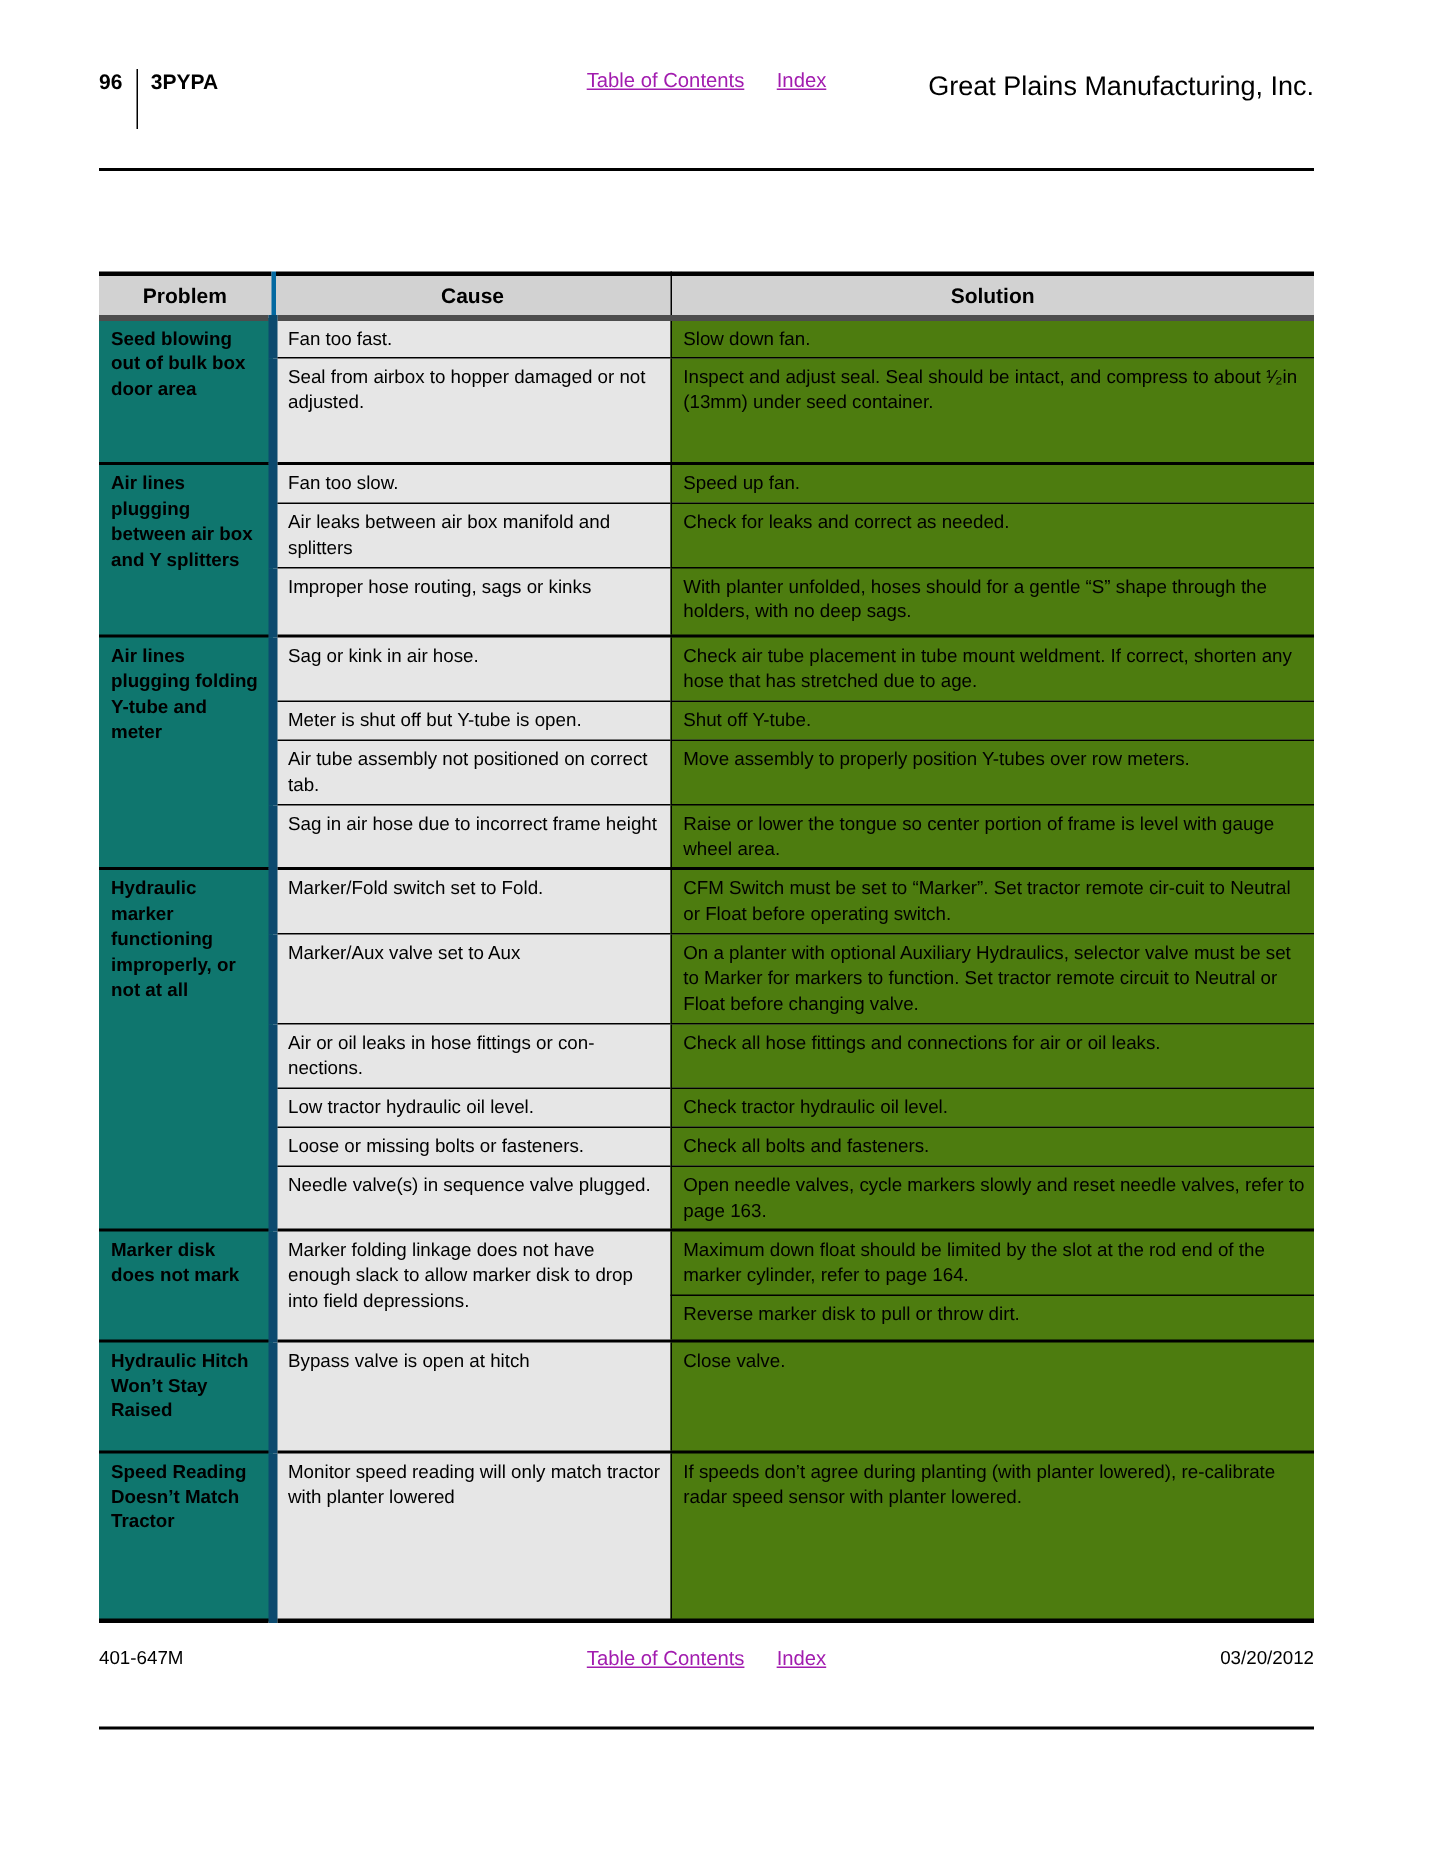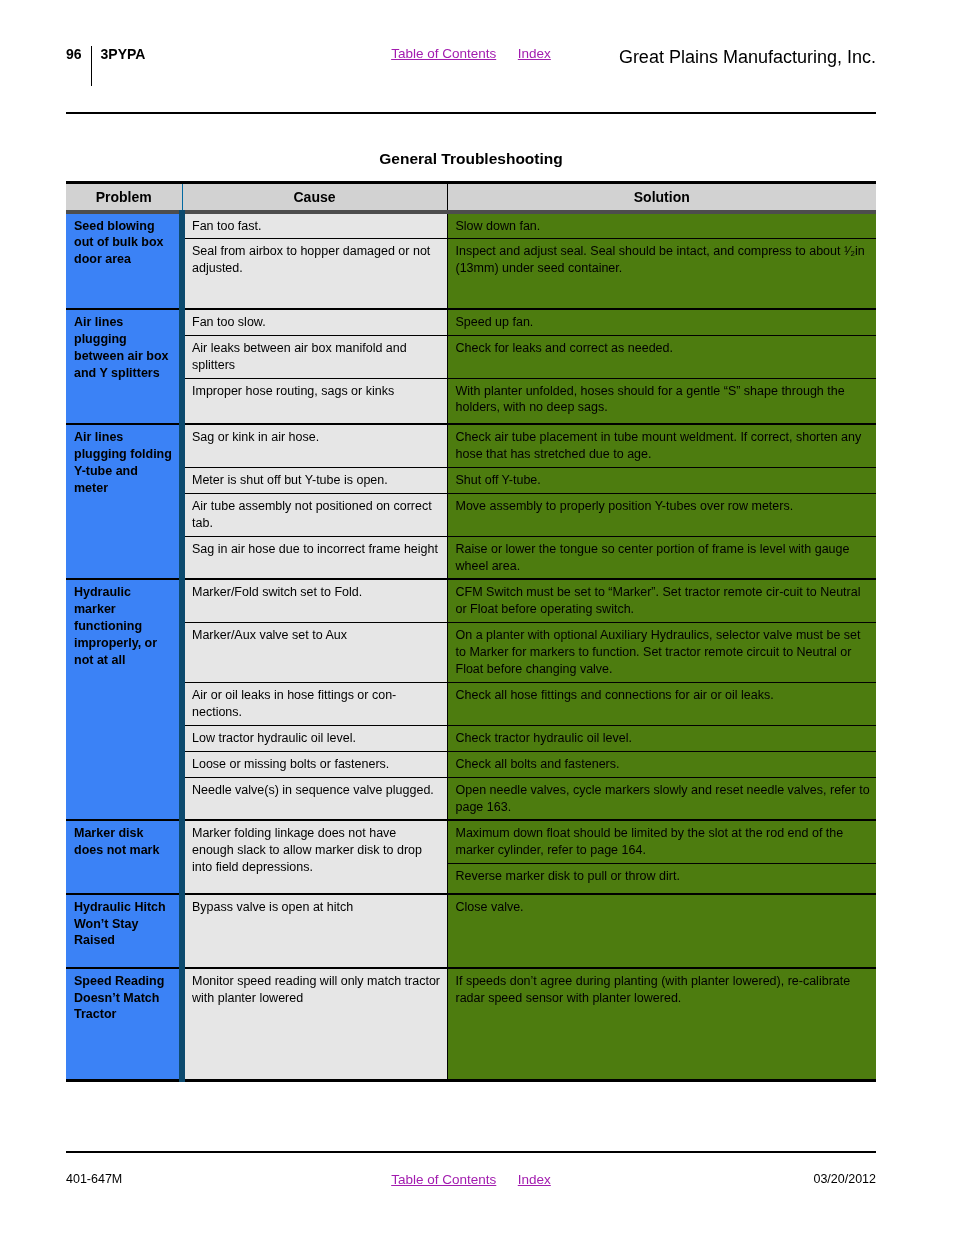--- a/index.html
+++ b/index.html
@@ -79,32 +79,32 @@
 
   table.ts th {
     background: #d2d2d2;
     font-weight: bold;
     font-size: 14px;
     text-align: center;
     padding: 4px 4px;
     border-bottom: 4px solid #4d4d4d;
     vertical-align: middle;
   }
-  table.ts th.h-cause { border-left: 1px solid #0369a1; border-right: 1px solid #000; }
+  table.ts th.h-cause { border-left: 3px solid #0369a1; border-right: 1px solid #000; }
 
   table.ts td {
     vertical-align: top;
     font-size: 12.5px;
     line-height: 1.35;
   }
   td.prob {
     font-weight: bold;
     font-size: 13.5px;
     line-height: 1.5;
-    background: #3b82f6;
+    background: #0f766e;
     border-right: 1px solid #000;
     padding: 4px 4px 4px 8px;
   }
   td.cause {
     background: #e6e6e6;
     border-left: 6px solid #0c4a6e;
     border-right: 1px solid #000;
     padding: 4px 6px 4px 7px;
   }
   td.sol {
@@ -118,21 +118,21 @@
   .bottom-rule {
     position: absolute;
     left: 66px; right: 78px;
     top: 1151px;
     height: 2px;
     background: #000;
   }
   .footer-row {
     position: absolute;
     left: 66px; right: 78px;
-    top: 1172px;
+    top: 1098px;
     display: flex;
     align-items: flex-start;
     font-size: 12.5px;
     justify-content: space-between;
   }
   .ftr-center {
     position: absolute;
     left: 0; right: 0;
     text-align: center;
   }
@@ -151,21 +151,20 @@
       <span>3PYPA</span>
     </div>
     <div class="hdr-center">
       <span class="link">Table of Contents</span>
       <span class="link">Index</span>
     </div>
     <div class="hdr-right">Great Plains Manufacturing, Inc.</div>
   </div>
   <div class="header-rule"></div>
 
-  <div class="doc-title">General Troubleshooting</div>
 
   <table class="ts">
     <colgroup>
         <col class="c-prob">
         <col class="c-cause">
         <col class="c-sol">
       </colgroup>
     <thead>
       <tr style="height:29px">
         <th>Problem</th>

